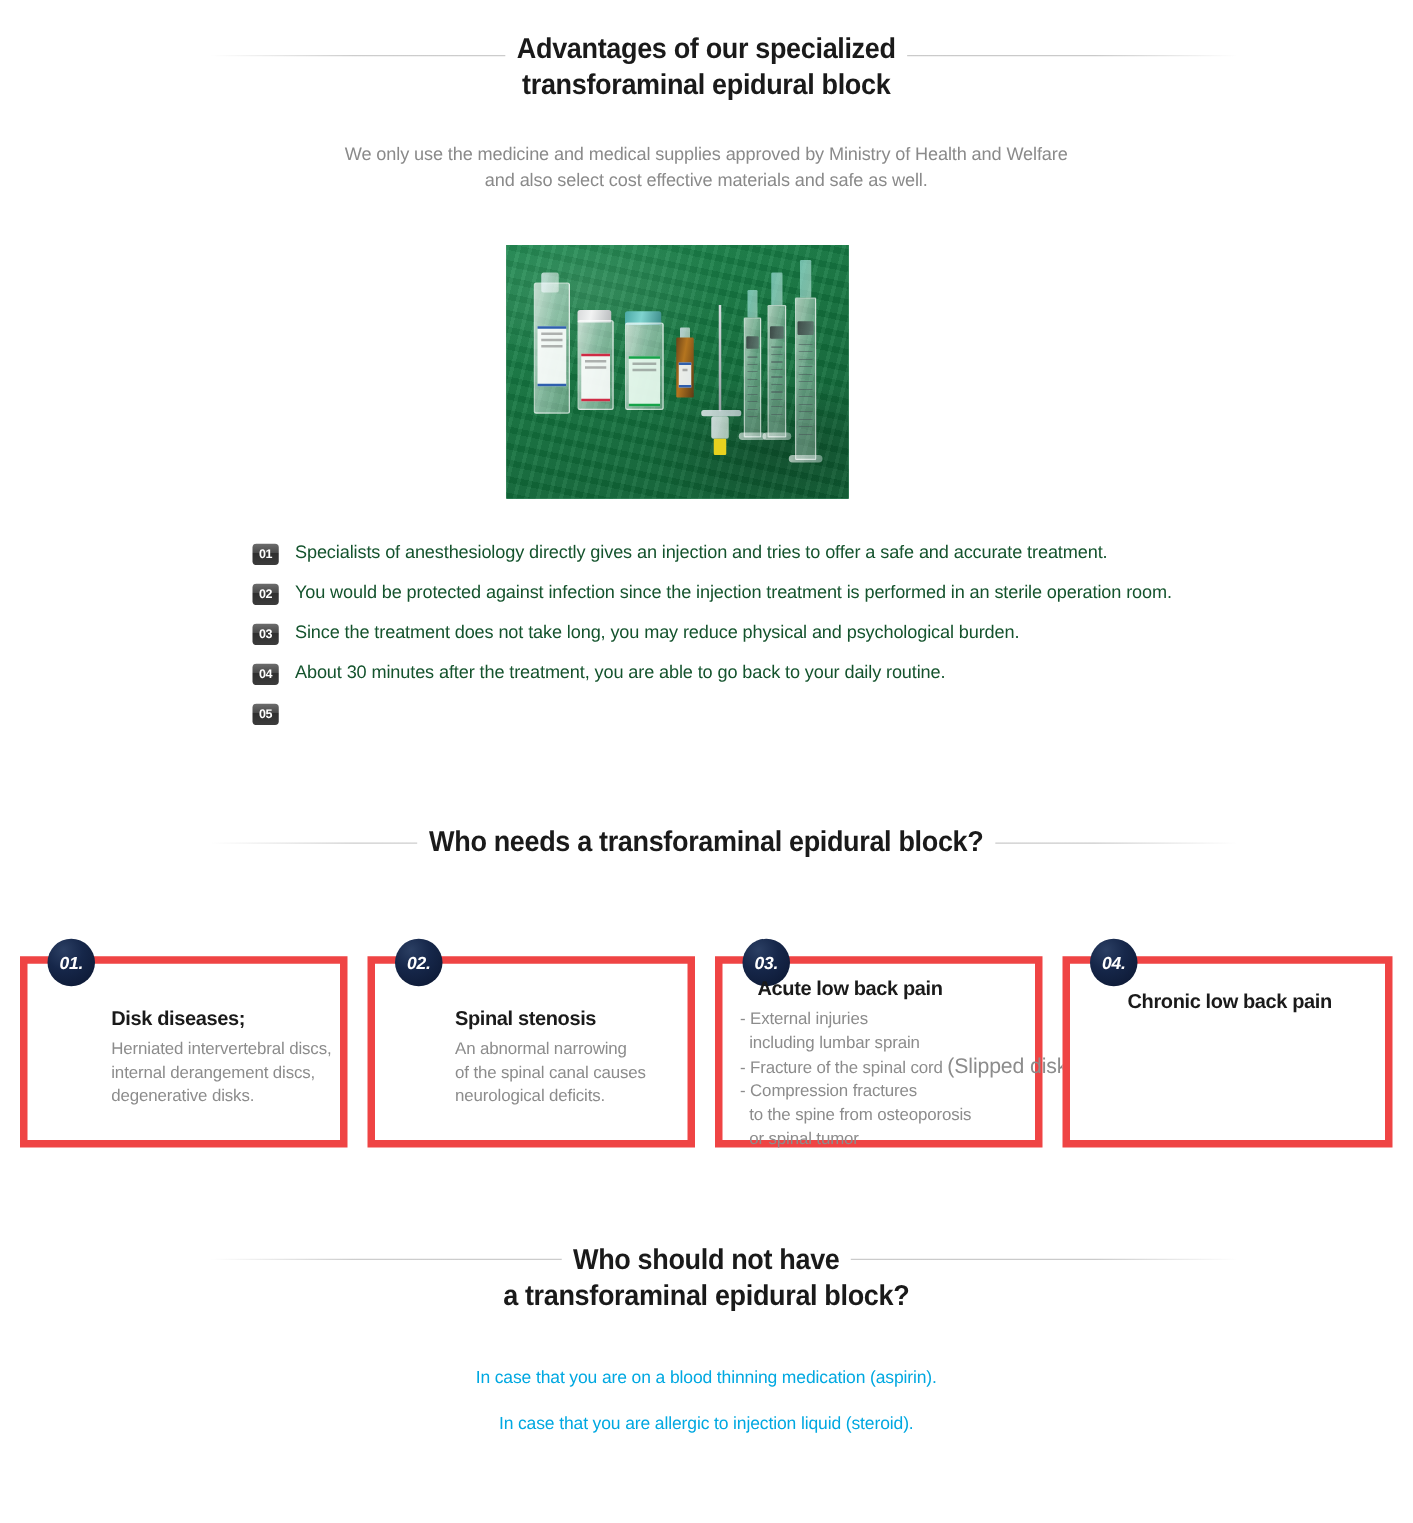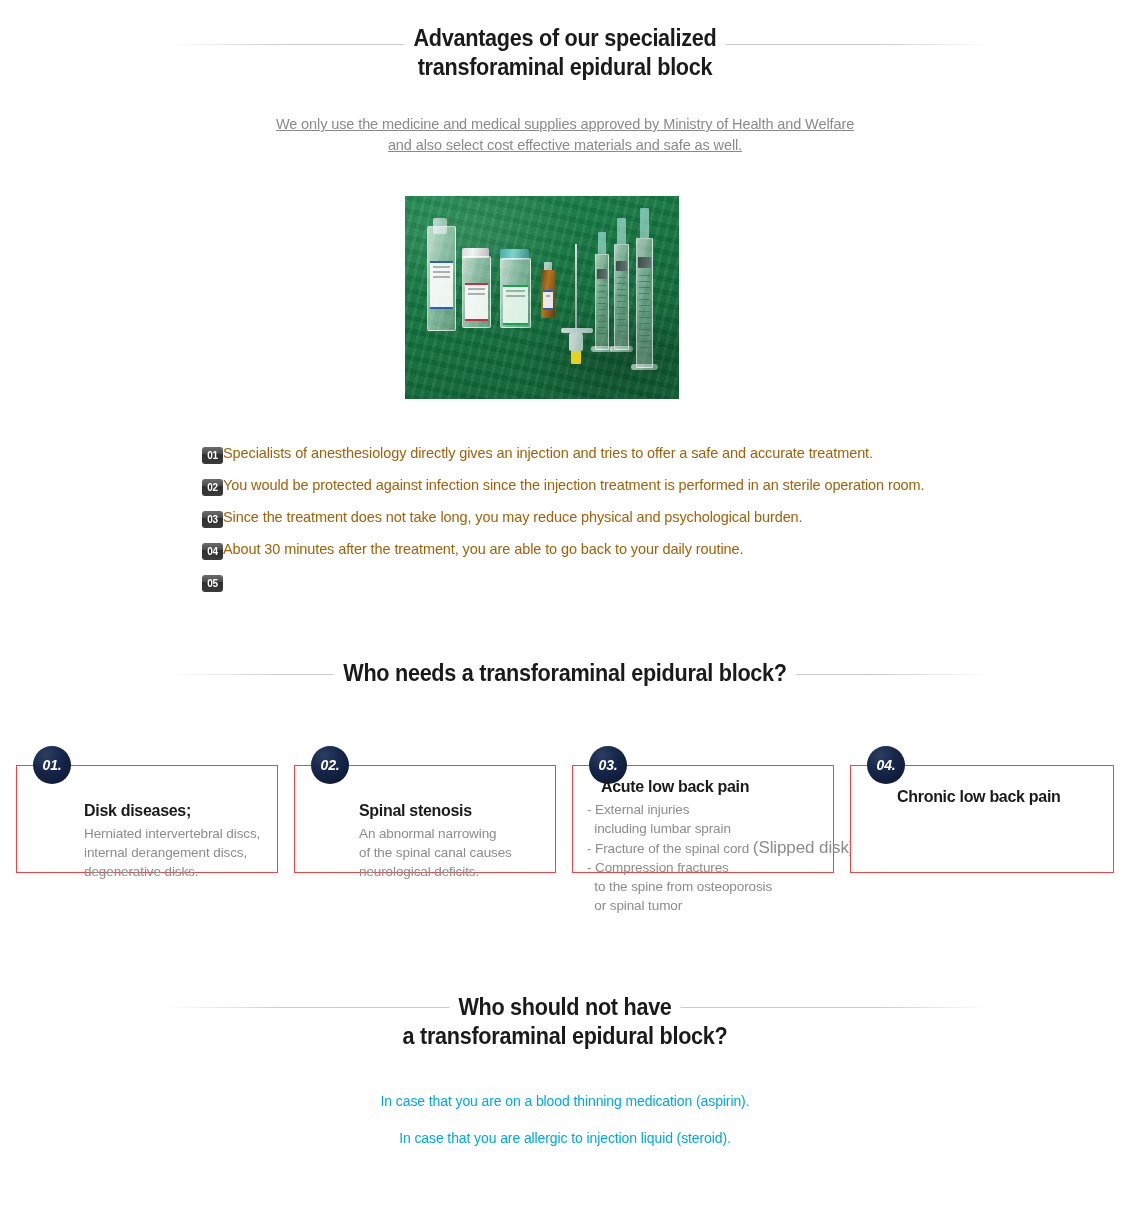--- a/index.html
+++ b/index.html
@@ -53,21 +53,20 @@
   .intro {
     position: absolute;
     left: 0;
     top: 114px;
     width: 1130px;
     text-align: center;
     font-size: 14.5px;
     line-height: 21px;
     color: #8a8a8a;
     letter-spacing: -0.1px;
-    text-decoration: underline;
   }
 
   
   .photo-wrap {
     position: absolute;
     left: 405px;
     top: 196px;
     width: 274px;
     height: 203px;
     overflow: hidden;
@@ -174,51 +173,52 @@
   .adv-list {
     position: absolute;
     left: 202px;
     top: 432px;
     width: 790px;
   }
   .adv-item {
     position: relative;
     height: 32px;
     display: flex;
-    align-items: flex-end;
+    align-items: flex-start;
   }
   .adv-badge {
     flex: 0 0 auto;
     width: 21px;
     height: 17px;
     margin-top: 3px;
     border-radius: 3px;
     background: linear-gradient(to bottom, #6d6d6d 0%, #4a4a4a 42%, #2e2e2e 44%, #3c3c3c 100%);
     color: #ffffff;
     font-size: 10px;
     font-weight: bold;
     line-height: 17px;
     text-align: center;
     letter-spacing: -0.3px;
   }
   .adv-text {
+    margin-left: 13px;
     font-size: 14.5px;
     line-height: 21px;
-    color: #a16207;
+    color: #14532d;
     letter-spacing: -0.1px;
     white-space: nowrap;
   }
 
   
   .cards { position: absolute; left: 0; top: 0; width: 1130px; }
   .card {
     position: absolute;
     top: 765px;
-    height: 108px;
-    border: 1px solid #ef4444;
+    height: 153px;
+    border: 6px solid #ef4444;
     background: #ffffff;
     box-sizing: border-box;
   }
   .card-badge {
     position: absolute;
     top: -20px;
     left: 16px;
     width: 38px;
     height: 38px;
     border-radius: 50%;

